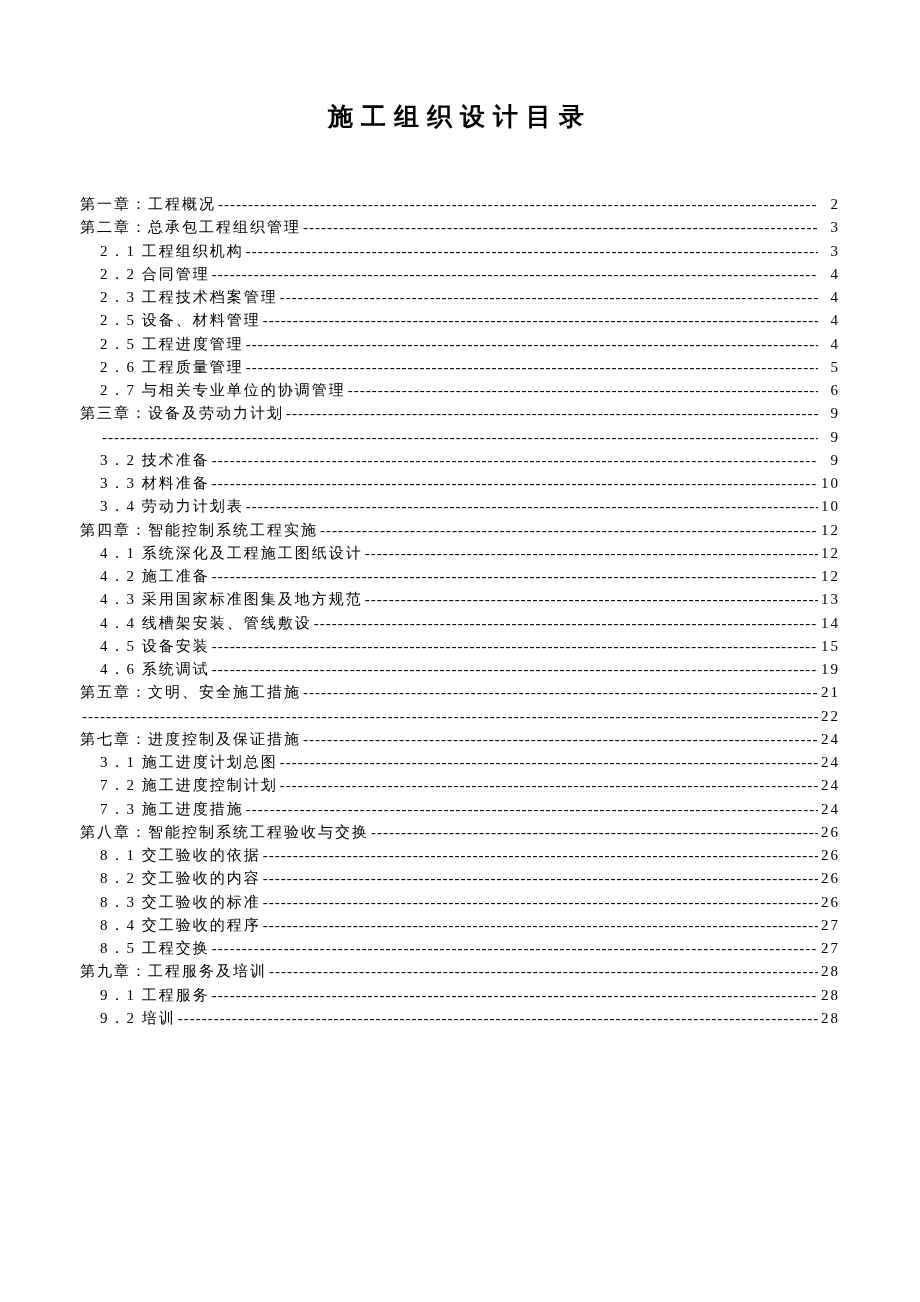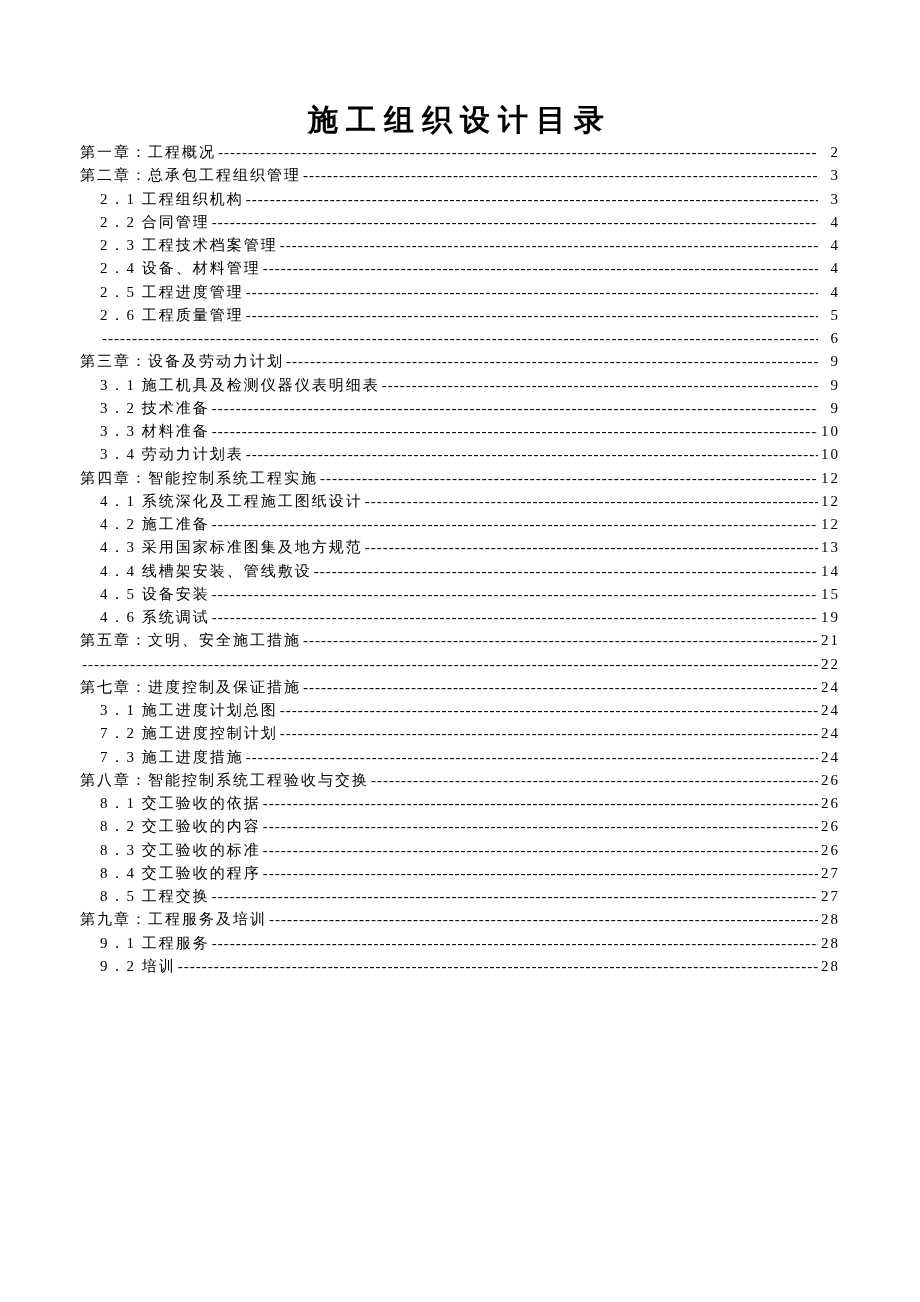--- a/index.html
+++ b/index.html
@@ -10,23 +10,24 @@
     body {
       background: #fff;
       font-family: "SimSun", "宋体", serif;
       width: 920px;
       height: 1302px;
       padding: 100px 80px 80px 80px;
       color: #000;
     }
     .page-title {
       text-align: center;
-      font-size: 30px;
+      font-size: 25px;
       font-weight: bold;
       letter-spacing: 8px;
+      margin-bottom: 60px;
     }
     .toc {
       font-size: 15px;
       line-height: 1.55;
     }
     .toc-row {
       display: flex;
       align-items: baseline;
       white-space: nowrap;
       letter-spacing: 2px;
@@ -82,45 +83,45 @@
       <span class="toc-label">2．2 合同管理</span>
       <span class="toc-leader"></span>
       <span class="toc-page">4</span>
     </div>
     <div class="toc-row level-2">
       <span class="toc-label">2．3 工程技术档案管理</span>
       <span class="toc-leader"></span>
       <span class="toc-page">4</span>
     </div>
     <div class="toc-row level-2">
-      <span class="toc-label">2．4 设备、材料管理</span>
+      <span class="toc-label">2．5 设备、材料管理</span>
       <span class="toc-leader"></span>
       <span class="toc-page">4</span>
     </div>
     <div class="toc-row level-2">
       <span class="toc-label">2．5 工程进度管理</span>
       <span class="toc-leader"></span>
       <span class="toc-page">4</span>
     </div>
     <div class="toc-row level-2">
       <span class="toc-label">2．6 工程质量管理</span>
       <span class="toc-leader"></span>
       <span class="toc-page">5</span>
     </div>
     <div class="toc-row level-2">
+      <span class="toc-label">2．7 与相关专业单位的协调管理</span>
       <span class="toc-leader"></span>
       <span class="toc-page">6</span>
     </div>
     <div class="toc-row level-1">
       <span class="toc-label">第三章：设备及劳动力计划</span>
       <span class="toc-leader"></span>
       <span class="toc-page">9</span>
     </div>
     <div class="toc-row level-2">
-      <span class="toc-label">3．1 施工机具及检测仪器仪表明细表</span>
       <span class="toc-leader"></span>
       <span class="toc-page">9</span>
     </div>
     <div class="toc-row level-2">
       <span class="toc-label">3．2 技术准备</span>
       <span class="toc-leader"></span>
       <span class="toc-page">9</span>
     </div>
     <div class="toc-row level-2">
       <span class="toc-label">3．3 材料准备</span>

